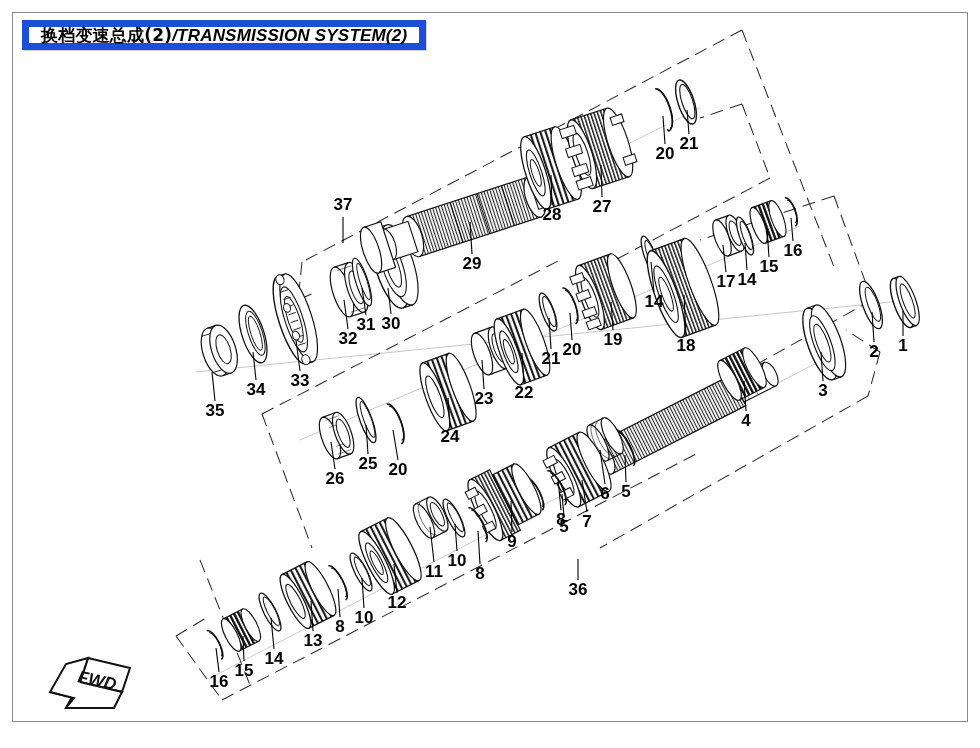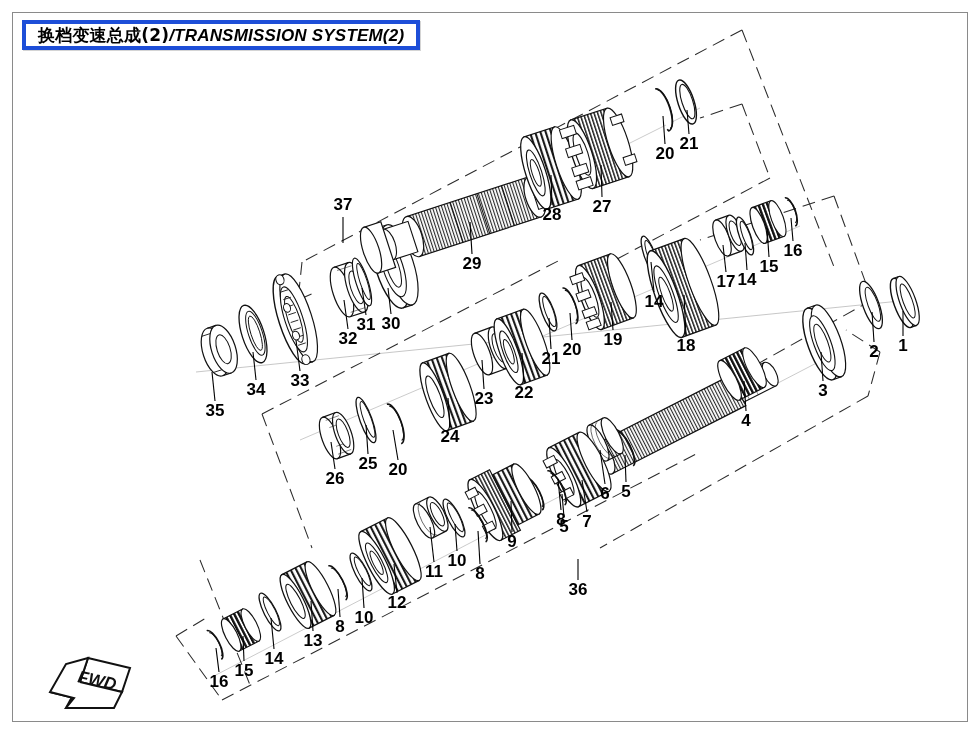--- a/index.html
+++ b/index.html
@@ -9,21 +9,21 @@
     font-family:"Liberation Sans","DejaVu Sans",sans-serif;
     -webkit-font-smoothing:antialiased;
   }
   #page{position:relative;width:980px;height:748px;background:#fff;}
   #sheet-border{
     position:absolute;left:12px;top:12px;width:956px;height:710px;
     border:1px solid #8a8a8a;box-sizing:border-box;background:#fff;
   }
   #title-box{
     position:absolute;left:22px;top:20px;height:30px;
-    border:4px solid #1d4ed8;background:#fff;
+    border:7px solid #1d4ed8;background:#fff;
     padding:2px 12px 2px 12px;box-sizing:border-box;
     display:flex;align-items:center;z-index:40;
     box-shadow:1px 1px 0 #d4d4d4;
   }
   #title-text{
     font-size:17px;font-weight:bold;color:#000;white-space:nowrap;
     letter-spacing:.2px;
   }
   #title-text .cn{font-family:"DejaVu Sans",sans-serif;font-style:normal;font-weight:bold;}
   #title-text .en{font-style:italic;font-weight:bold;}

